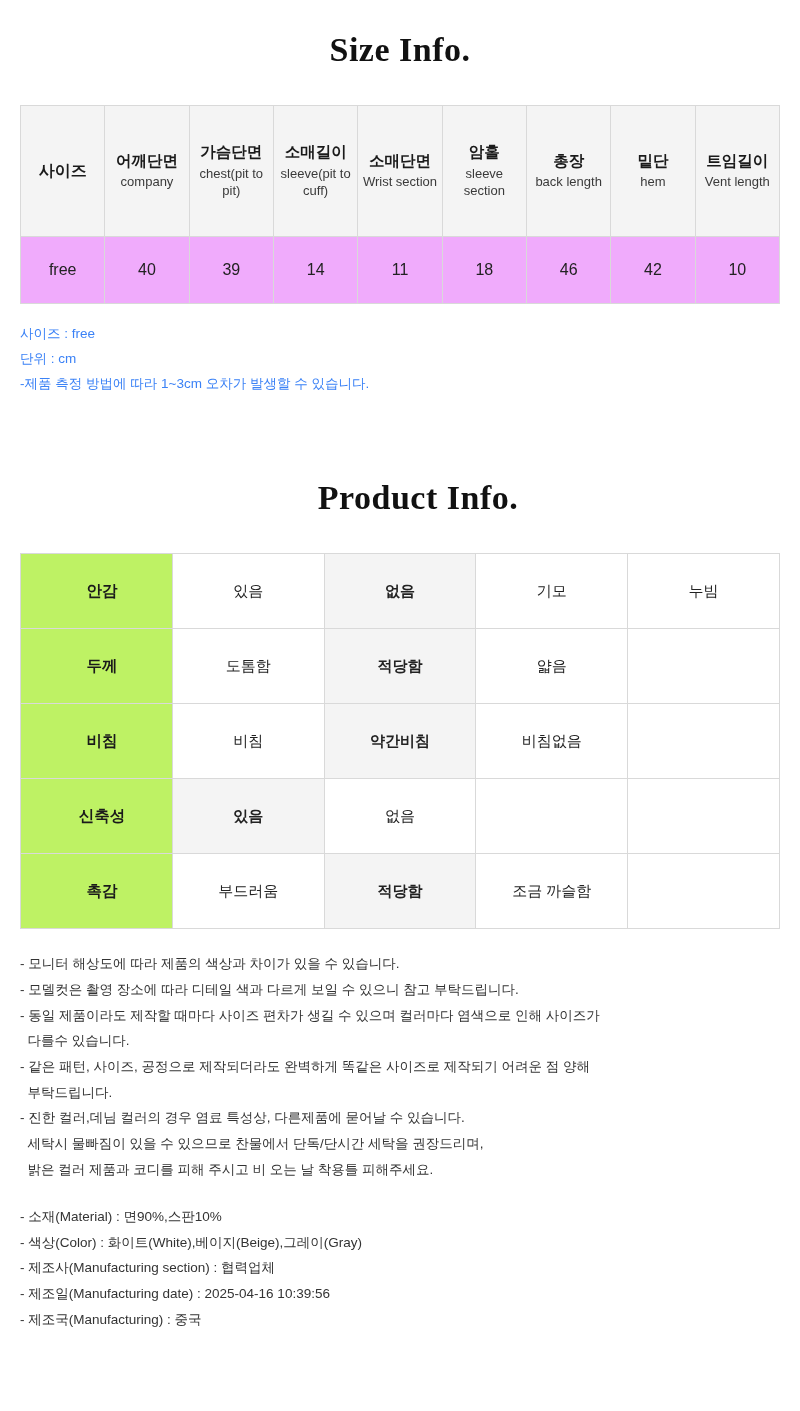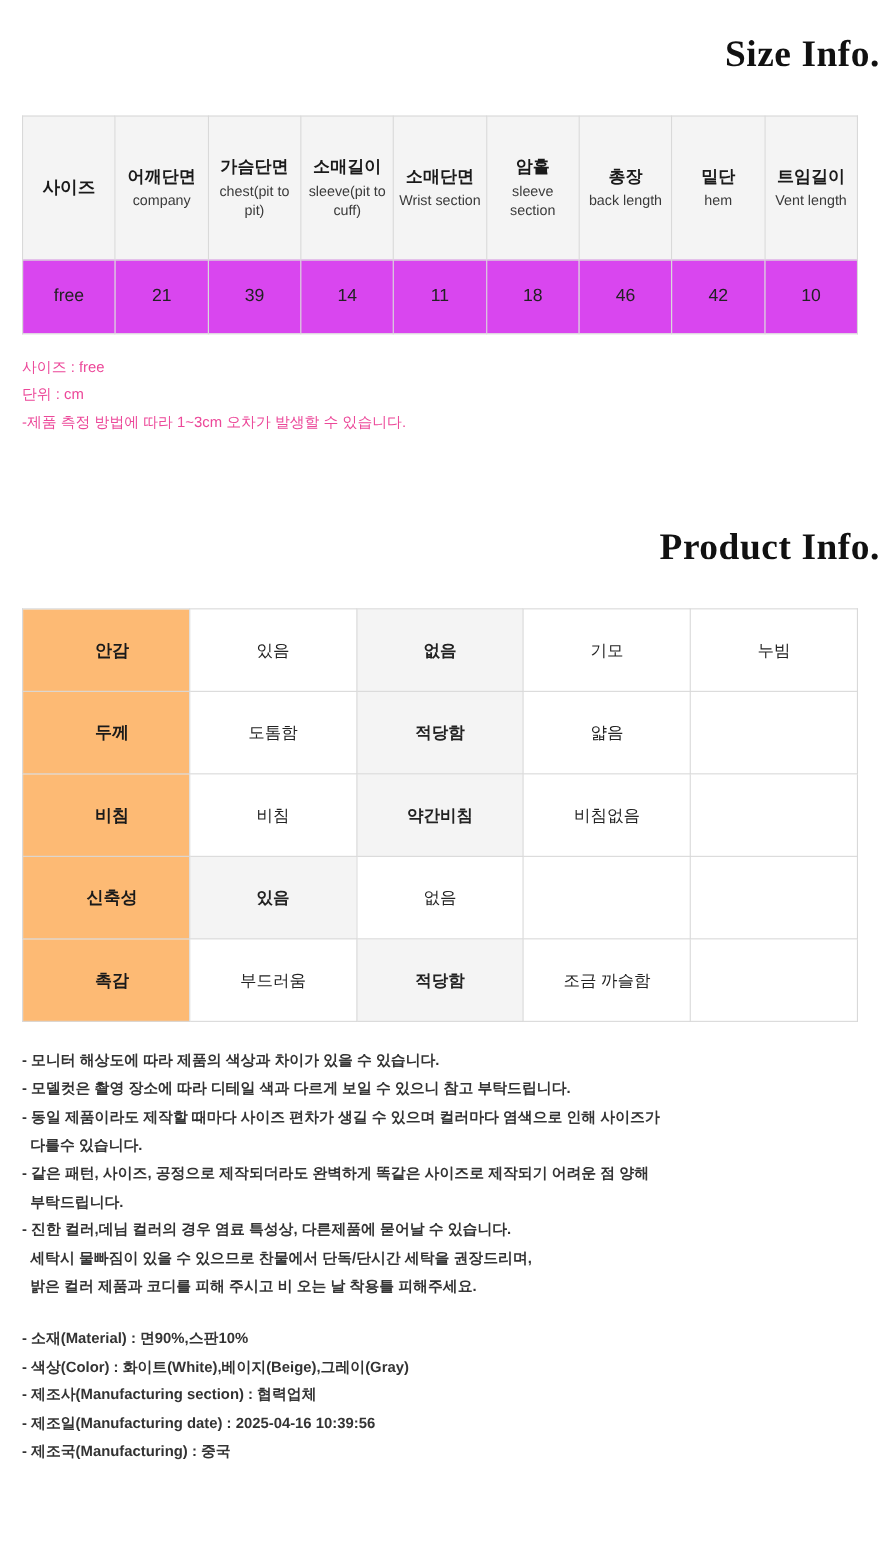--- a/index.html
+++ b/index.html
@@ -14,21 +14,21 @@
     color: #222222;
     -webkit-font-smoothing: antialiased;
   }
   .page {
     position: relative;
     width: 800px;
     min-height: 1411px;
     box-sizing: border-box;
   }
   .section-title {
-    text-align: right;
+    text-align: center;
     font-family: "Liberation Serif", serif;
     font-size: 34px;
     font-weight: 700;
     letter-spacing: 0.5px;
     color: #111111;
   }
   #size-title { padding-top: 8px; }
   #product-title { padding-top: 60px; margin-left: 36px; }
 
   .table-wrap {
@@ -70,43 +70,43 @@
     margin-top: 2px;
   }
   #size-table th.single .kr {
     font-size: 16px;
     font-family: Liberation Serif, serif;
   }
   #size-table td {
     height: 64px;
     font-size: 16px;
     color: #222222;
-    background: #d946ef;
+    background: #f0abfc;
   }
 
   .notes {
     width: 760px;
     margin: 18px auto 0;
     font-size: 13.5px;
     line-height: 1.85;
-    color: #ec4899;
+    color: #3b82f6;
   }
   .notes div { white-space: pre-wrap; }
 
   
   #product-table { margin-top: 36px; }
   #product-table td {
     height: 70px;
     font-size: 15px;
     color: #222222;
     background: #ffffff;
     padding: 2px 4px;
   }
   #product-table td.label {
-    background: #fdba74;
+    background: #bef264;
     font-weight: 700;
     font-size: 15.5px;
     color: #1a1a1a;
     padding-left: 15px;
   }
   #product-table td.sel {
     background: #f4f4f4;
     font-weight: 700;
   }
   #product-table td.blank {
@@ -116,21 +116,20 @@
   .bullets {
     width: 760px;
     margin: 22px auto 0;
     font-size: 13.5px;
     line-height: 1.9;
     color: #333333;
   }
   .bullets p {
     margin: 0;
     white-space: pre-wrap;
-    font-weight: bold;
   }
   .bullets .group + .group { margin-top: 22px; }
 </style>
 </head>
 <body>
 
 <div class="page">
 
   <h1 class="section-title" id="size-title">Size Info.</h1>
 
@@ -171,21 +170,21 @@
           </th>
           <th>
             <span class="kr">트임길이</span>
             <span class="en">Vent length</span>
           </th>
         </tr>
       </thead>
       <tbody>
         <tr>
           <td>free</td>
-          <td>21</td>
+          <td>40</td>
           <td>39</td>
           <td>14</td>
           <td>11</td>
           <td>18</td>
           <td>46</td>
           <td>42</td>
           <td>10</td>
         </tr>
       </tbody>
     </table>

